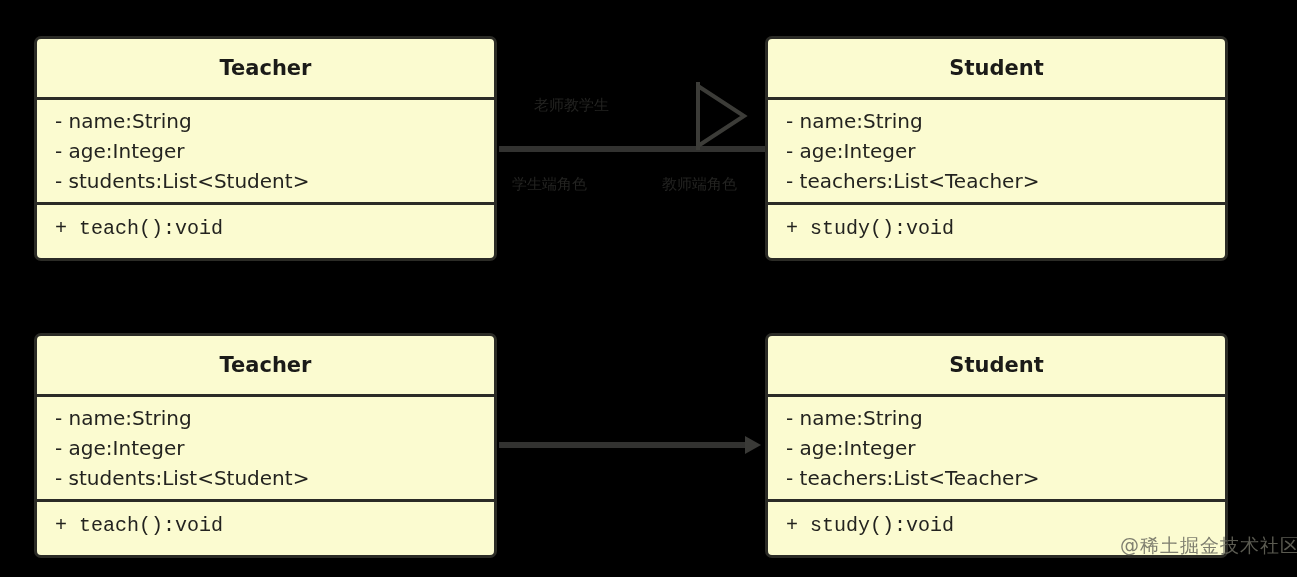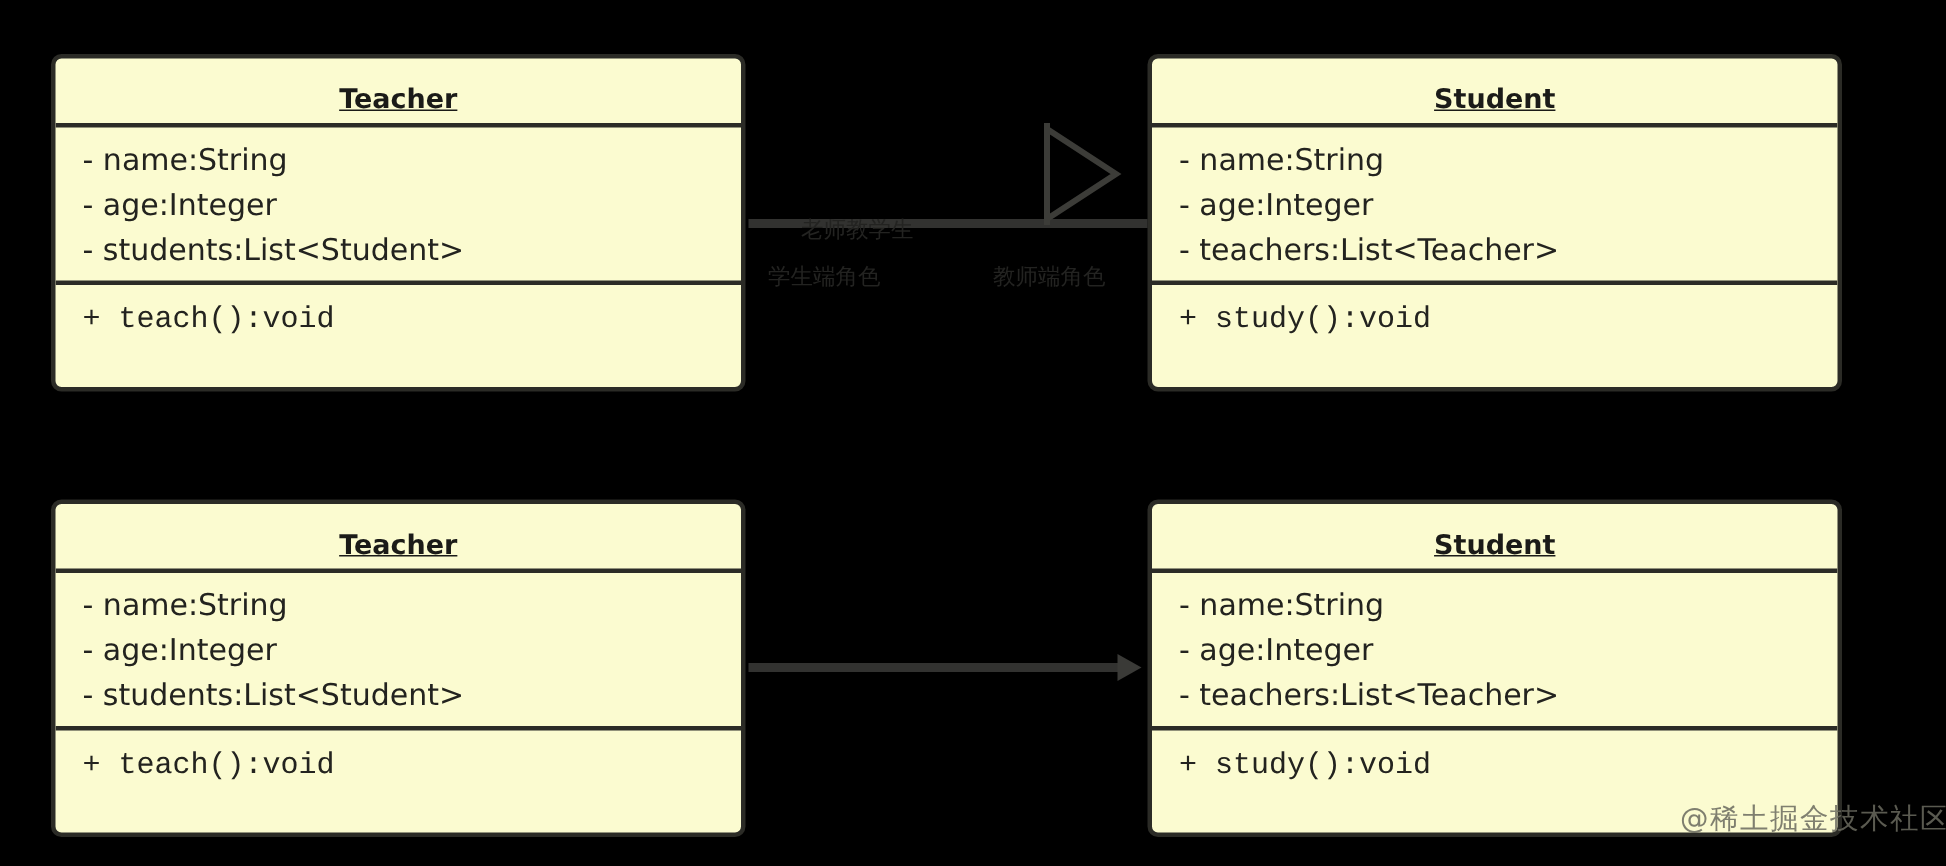--- a/index.html
+++ b/index.html
@@ -28,27 +28,26 @@
     position: absolute;
     background: #fbfbd0;
     border: 3px solid #2b2b26;
     border-radius: 7px;
     box-sizing: border-box;
     overflow: hidden;
   }
   .uml-title {
     text-align: center;
     font-weight: bold;
-    font-size: 18px;
+    font-size: 21px;
     color: #1b1b18;
     line-height: 1;
-    padding: 19px 6px 6px 6px;
+    padding: 19px 6px 18px 6px;
     border-bottom: 3px solid #2b2b26;
     box-sizing: border-box;
-    text-decoration: underline;
   }
   .uml-attrs {
     padding: 6px 0 6px 0;
     border-bottom: 3px solid #2b2b26;
     box-sizing: border-box;
   }
   .uml-ops {
     padding: 9px 0 9px 0;
     box-sizing: border-box;
     font-family: Liberation Mono, monospace;
@@ -130,21 +129,21 @@
 
   <div class="conn-line" style="left:499px; top:146px; width:266px; height:6px;"></div>
 
   <div class="arrow-hollow" style="left:694px; top:80px;">
     <svg width="56" height="72" viewBox="0 0 56 72">
       <polygon points="4,6 50,36 4,66" fill="none" stroke="#3c3c38" stroke-width="4"></polygon>
       <line x1="4" y1="2" x2="4" y2="70" stroke="#3c3c38" stroke-width="4"></line>
     </svg>
   </div>
 
-  <div class="conn-label" style="left:534px; top:96px;margin-top:48px;">老师教学生</div>
+  <div class="conn-label" style="left:534px; top:96px;">老师教学生</div>
 
   <div class="conn-label two-line" style="left:512px; top:175px;">学生端角色</div>
 
   <div class="conn-label two-line" style="left:662px; top:175px;">教师端角色</div>
 
   <div class="uml-class" style="left:34px; top:333px; width:463px; height:225px;">
     <div class="uml-title">Teacher</div>
     <div class="uml-attrs">
       <div class="uml-row">- name:String</div>
       <div class="uml-row">- age:Integer</div>

